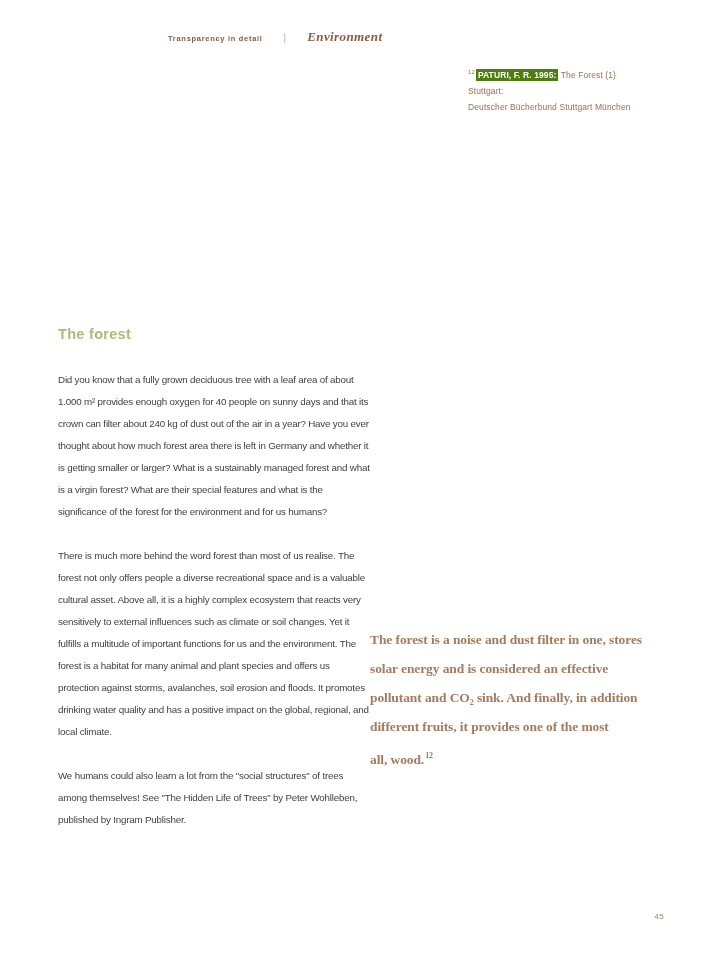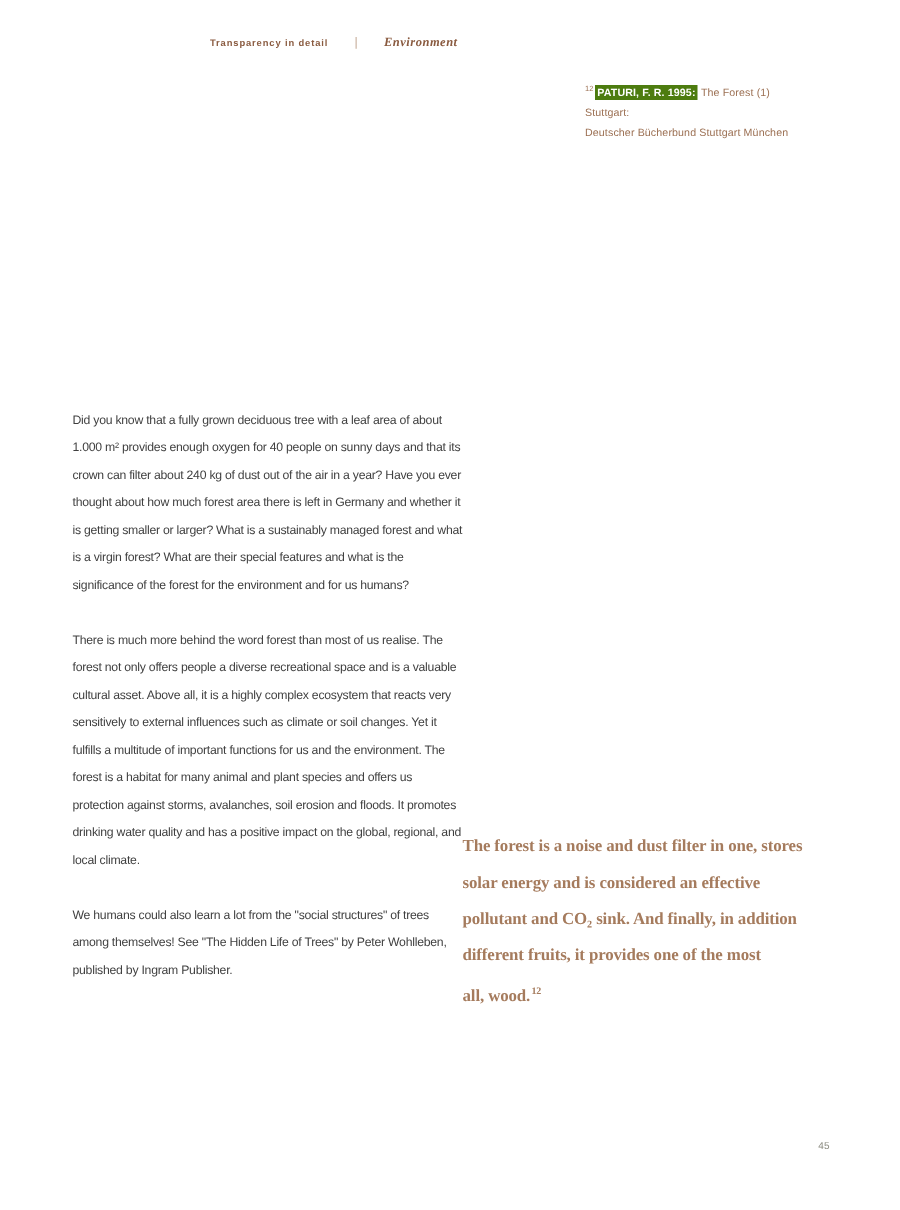--- a/index.html
+++ b/index.html
@@ -29,21 +29,21 @@
   }
   .rh-divider {
     color: #c5ab97;
     font-size: 10px;
     font-weight: normal;
   }
   .rh-chapter {
     font-family: "Liberation Serif", serif;
     font-style: italic;
     font-weight: bold;
-    font-size: 10px;
+    font-size: 13px;
     letter-spacing: 0.4px;
   }
 
   
   .citation {
     position: absolute;
     top: 64px;
     left: 468px;
     width: 175px;
     font-size: 8.5px;
@@ -80,21 +80,21 @@
   .body-col p {
     margin: 0 0 22px 0;
     width: 312px;
     font-size: 9.8px;
     line-height: 22px;
     letter-spacing: -0.2px;
     color: #3f3f3f;
   }
   .content-row {
     display: flex;
-    align-items: flex-end;
+    align-items: center;
   }
   .row-left {
     flex: 0 0 312px;
   }
   .row-left p {
     margin: 0 0 22px 0;
     font-size: 9.8px;
     line-height: 22px;
     letter-spacing: -0.2px;
     color: #3f3f3f;
@@ -137,20 +137,21 @@
     <span class="rh-divider">|</span>
     <span class="rh-chapter">Environment</span>
   </header>
 
   <aside class="citation">
     <div><sup class="cite-sup">12</sup><span class="cite-hl">PATURI, F. R. 1995:</span><span> The Forest (1) Stuttgart:</span></div>
     <div>Deutscher Bücherbund Stuttgart München</div>
   </aside>
 
   <main class="article">
+    <h1 class="page-title">The forest</h1>
 
     <section class="body-col">
       <p>Did you know that a fully grown deciduous tree with a leaf area of about 1.000 m² provides enough oxygen for 40 people on sunny days and that its crown can filter about 240 kg of dust out of the air in a year? Have you ever thought about how much forest area there is left in Germany and whether it is getting smaller or larger? What is a sustainably managed forest and what is a virgin forest? What are their special features and what is the significance of the forest for the environment and for us humans?</p>
     </section>
 
     <div class="content-row">
       <section class="row-left">
         <p>There is much more behind the word forest than most of us realise. The forest not only offers people a diverse recreational space and is a valuable cultural asset. Above all, it is a highly complex ecosystem that reacts very sensitively to external influences such as climate or soil changes. Yet it fulfills a multitude of important functions for us and the environment. The forest is a habitat for many animal and plant species and offers us protection against storms, avalanches, soil erosion and floods. It promotes drinking water quality and has a positive impact on the global, regional, and local climate.</p>
         <p>We humans could also learn a lot from the "social structures" of trees among themselves! See "The Hidden Life of Trees" by Peter Wohlleben, published by Ingram Publisher.</p>
       </section>

